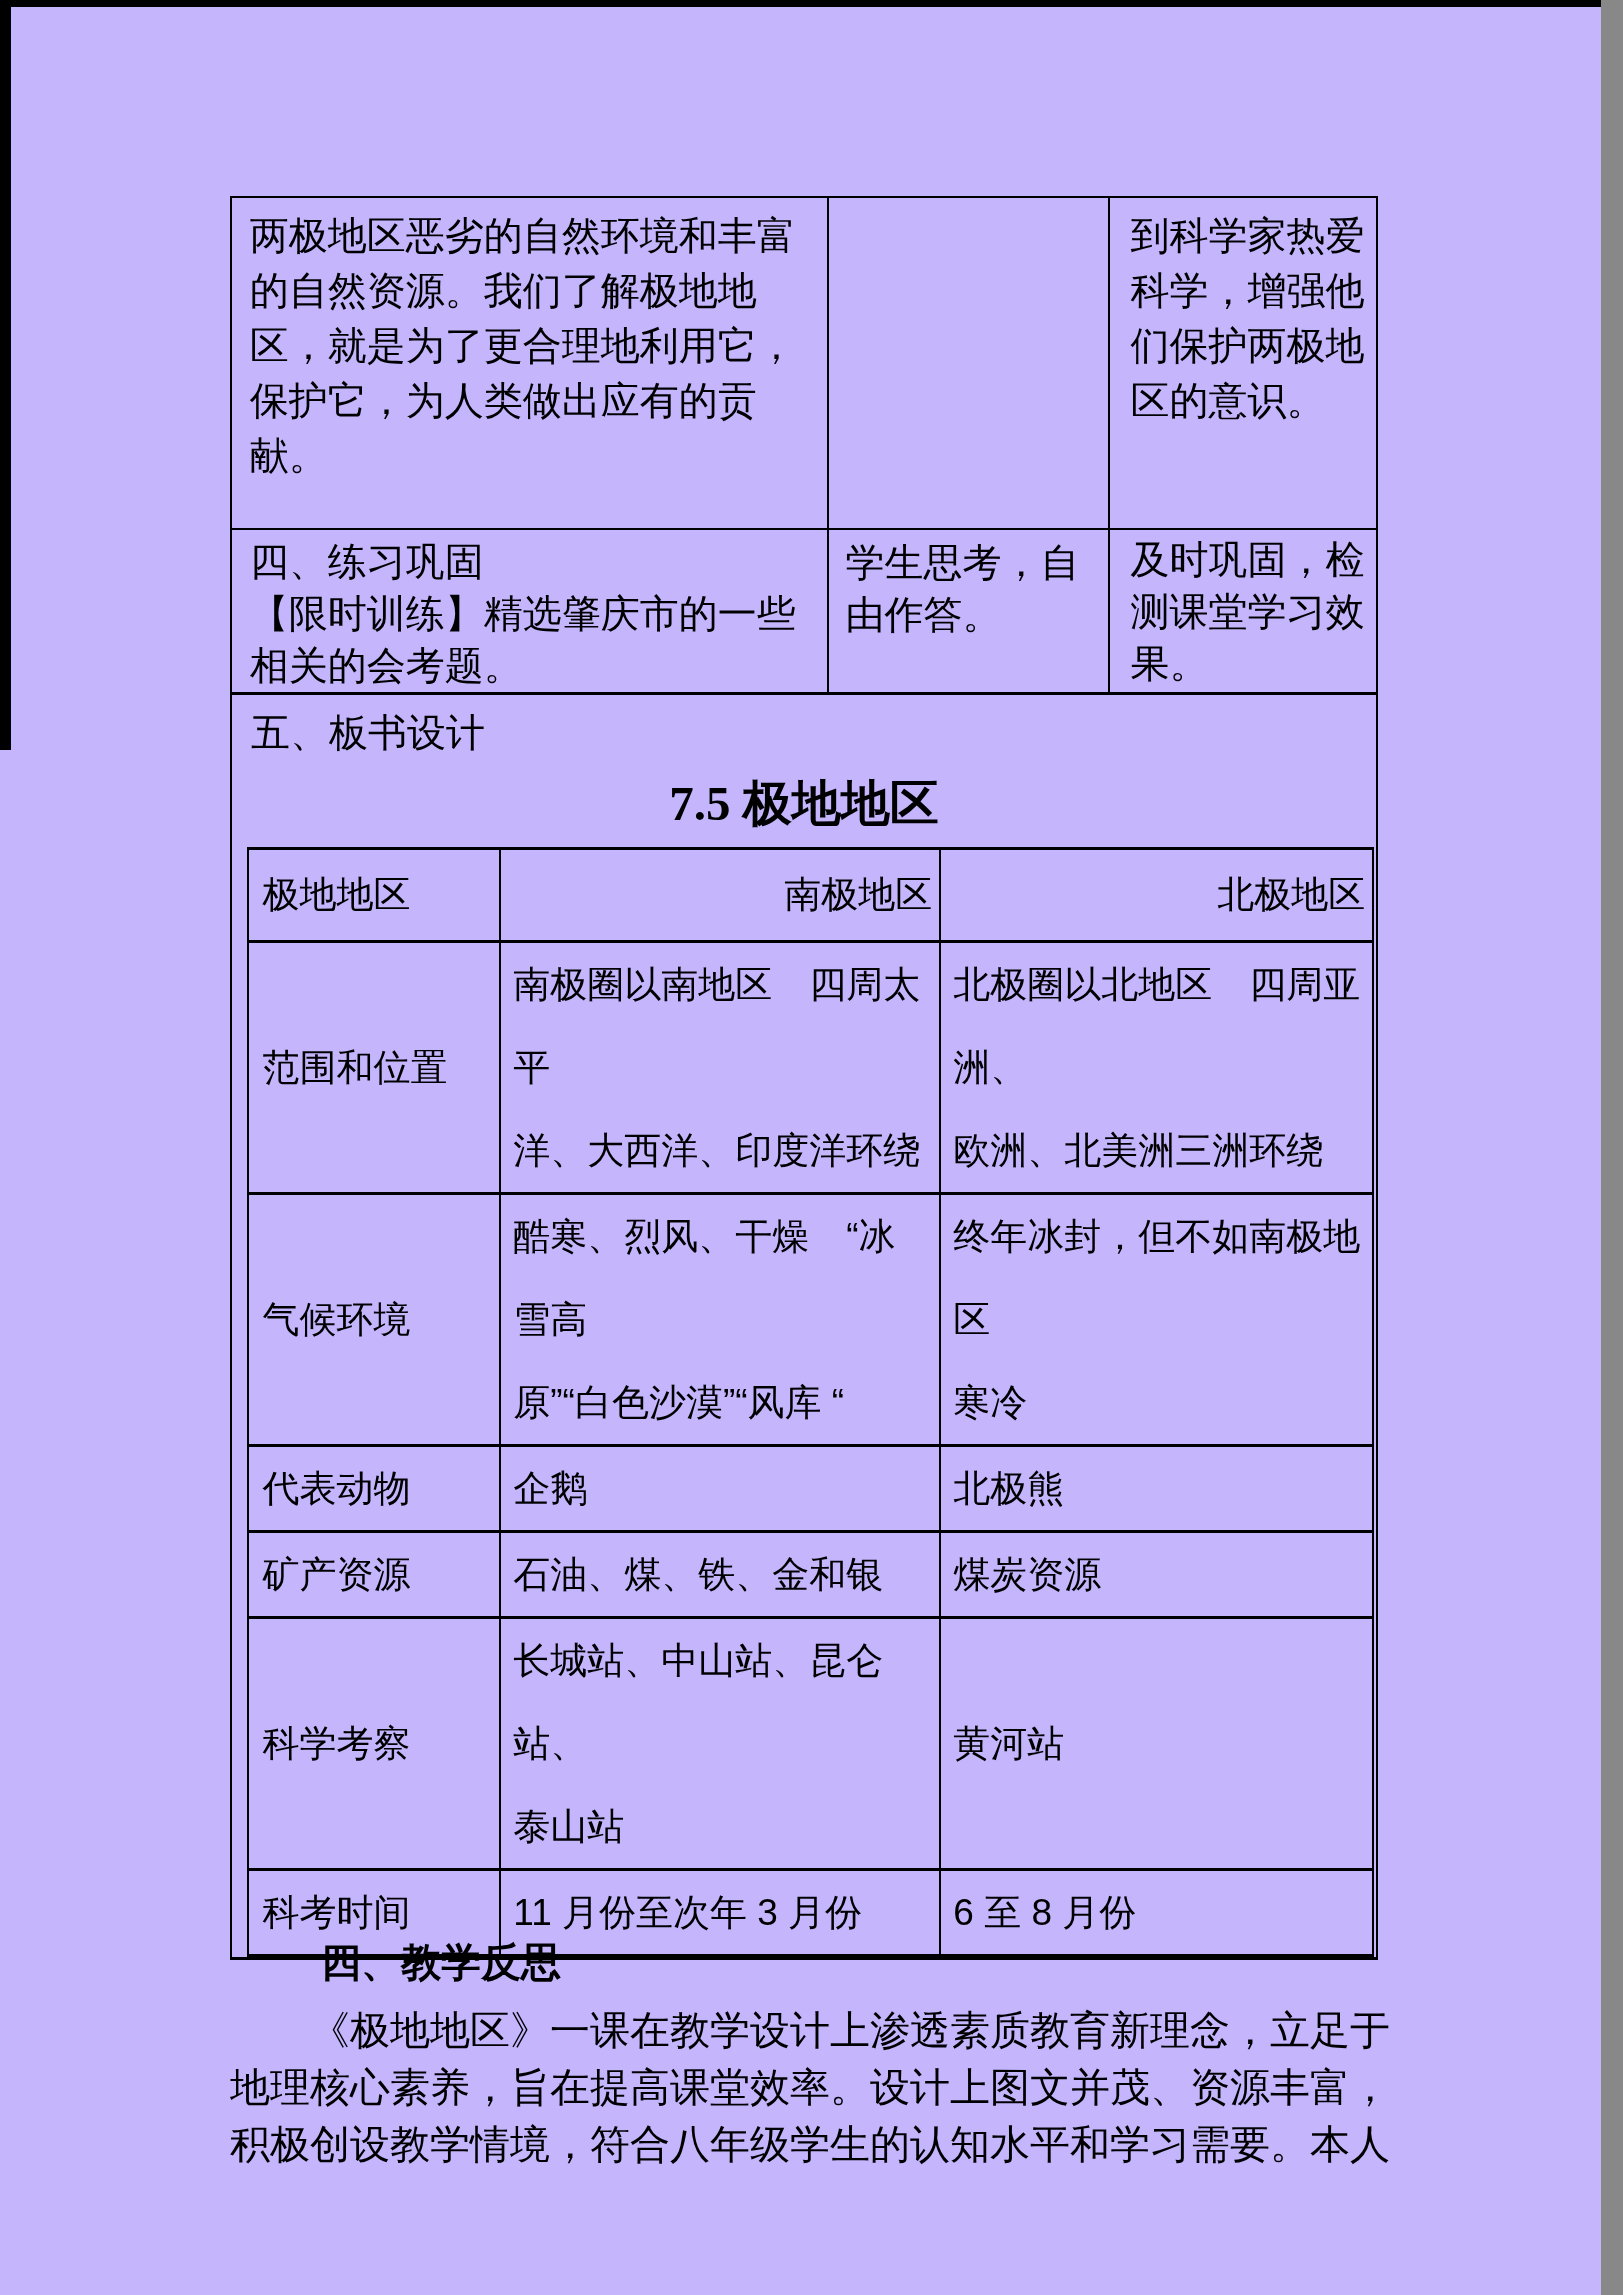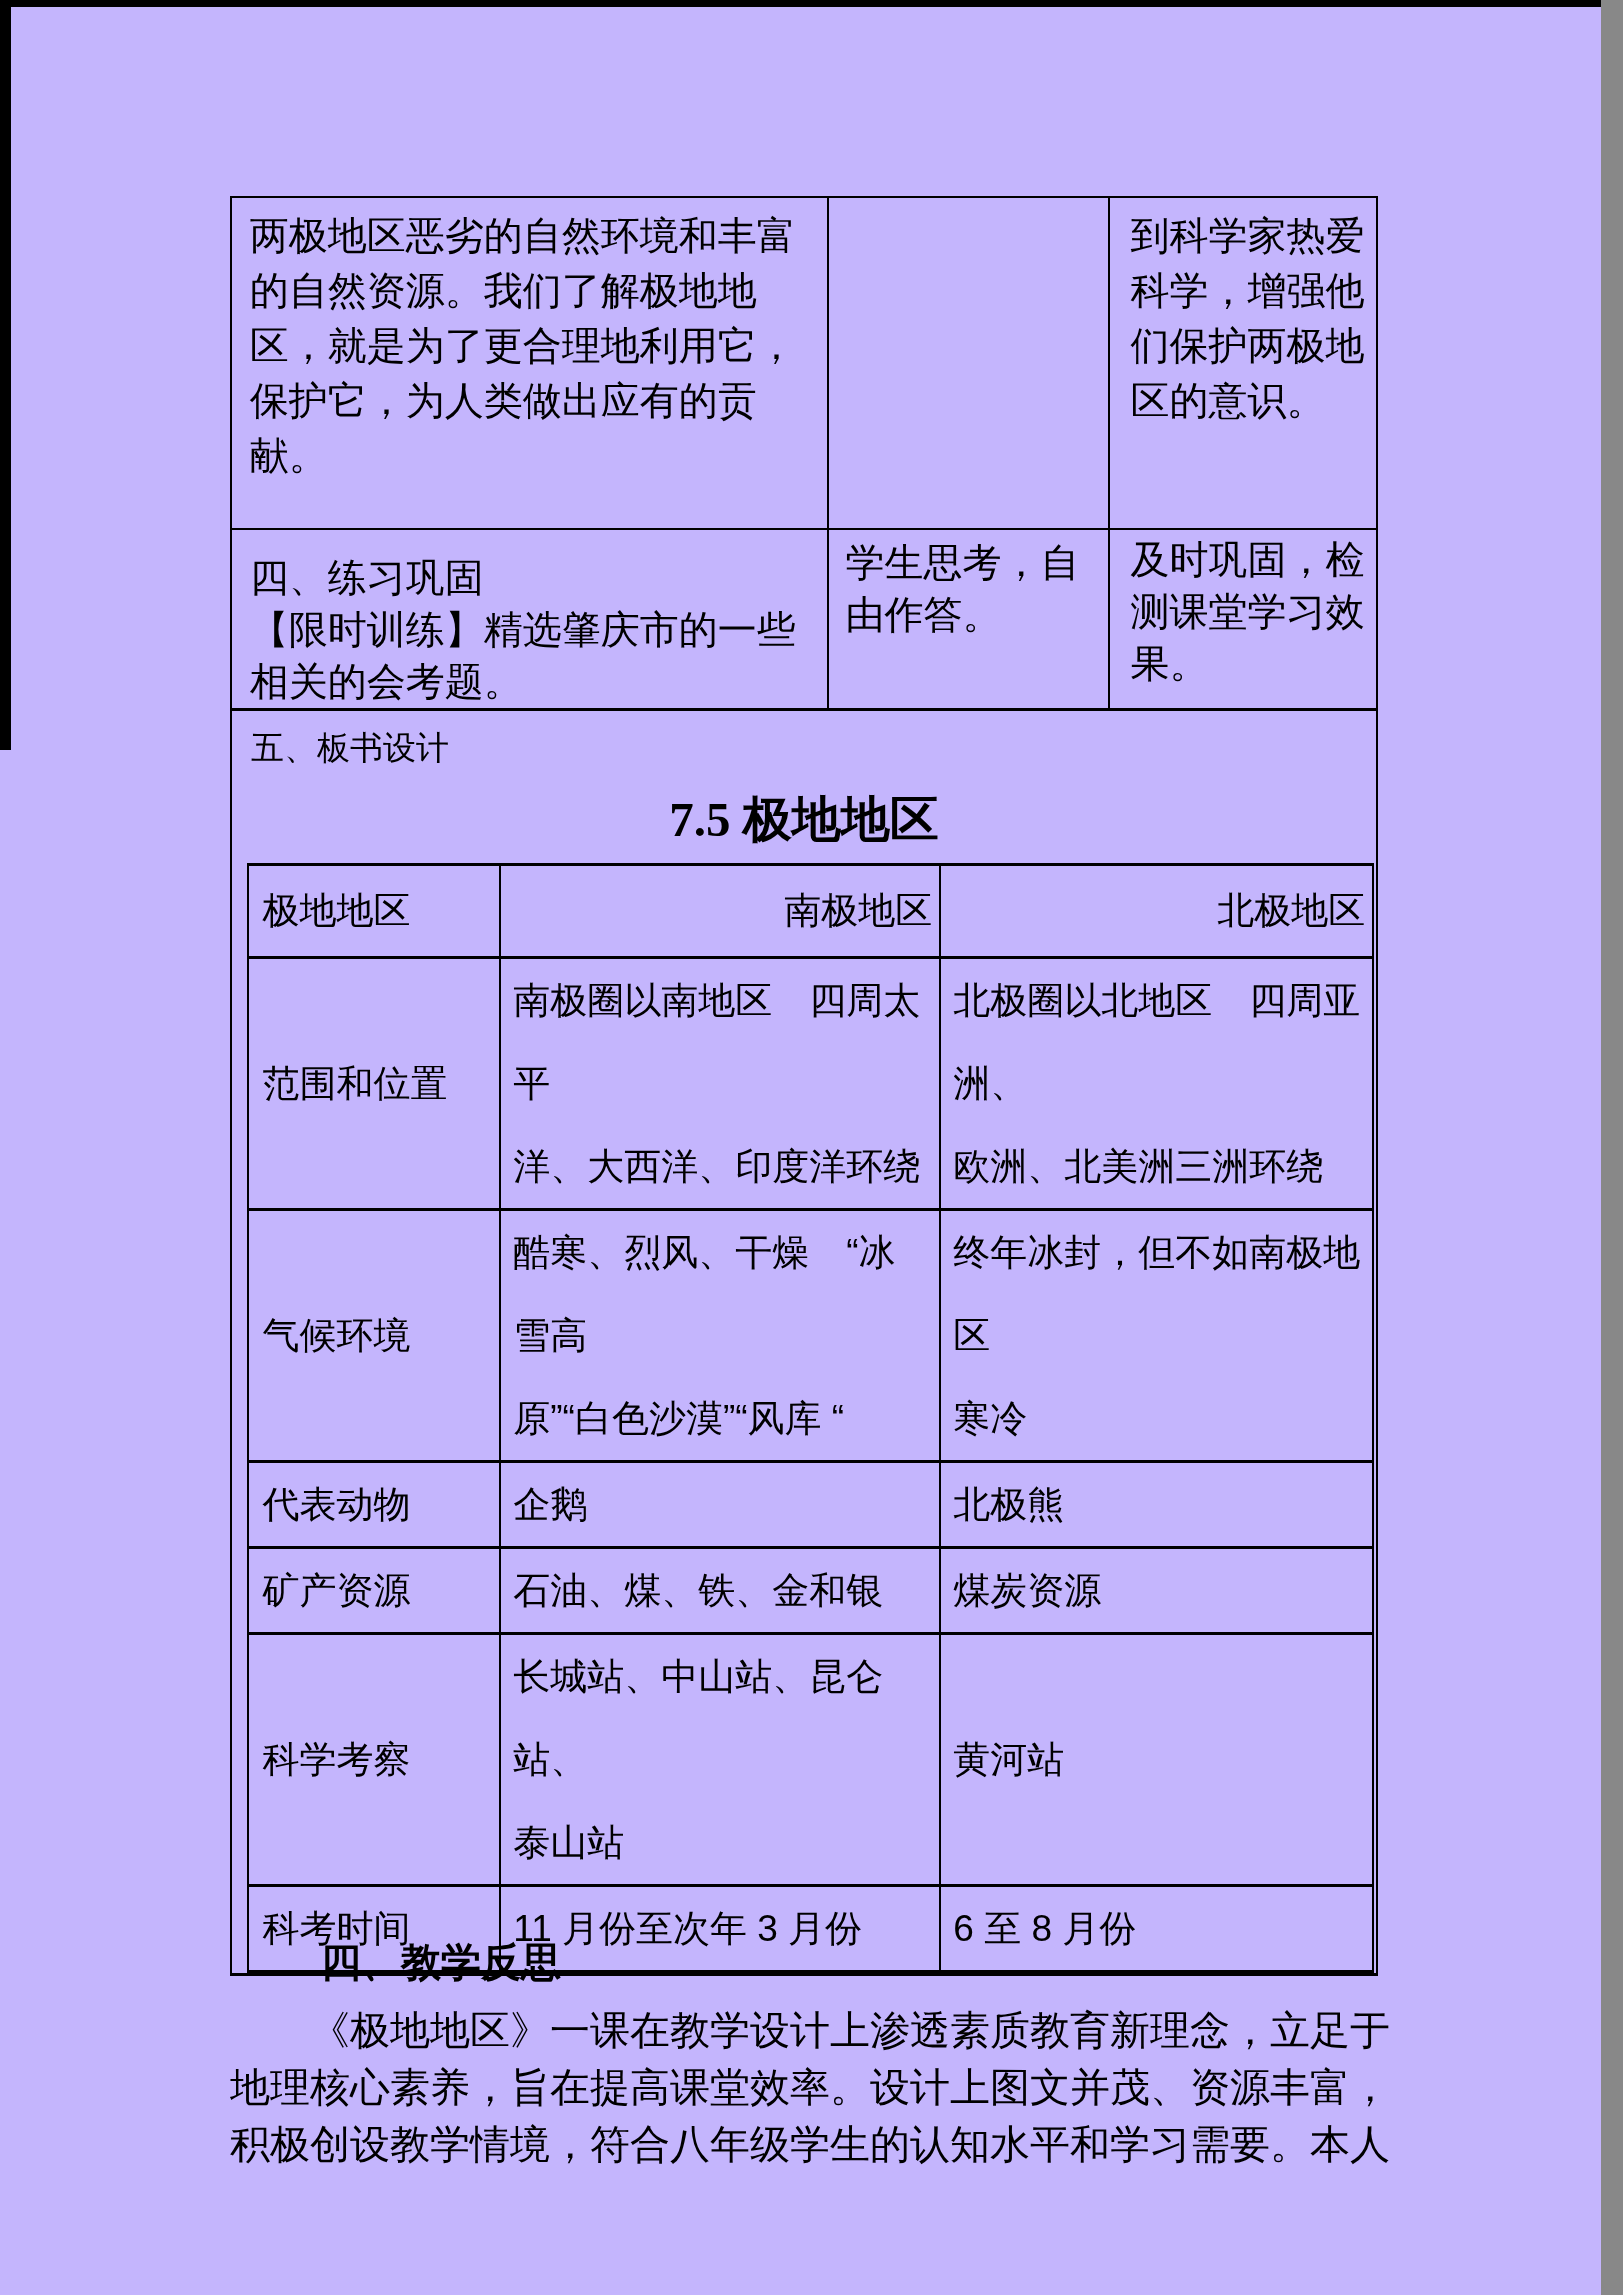--- a/index.html
+++ b/index.html
@@ -24,25 +24,25 @@
   }
   .mtable td { border:2px solid #000; vertical-align:top; padding:0; overflow:hidden; }
   .mtable tr.r1 { height:332px; }
   .mtable tr.r2 { height:162px; }
   .mtable tr.r2 td { border-bottom:3.4px solid #000; line-height:52px; }
   .mtable tr.r3 { height:1085px; }
   .mtable tr.r3 td { border-bottom:3.4px solid #000; }
   .mtable .pc1 { padding:9.5px 23px 0 17.7px; }
   .mtable .pc2 { padding:6.8px 11px 0 16.4px; }
   .mtable .pc3 { padding:9.5px 9.5px 0 20.5px; }
-  .mtable tr.r2 .pc1 { padding-top:22px;border-radius:32px; }
+  .mtable tr.r2 .pc1 { padding-top:6px;border-radius:32px; }
   .mtable tr.r2 .pc3 { padding-top:4.1px; }
 
   
-  .board-label { margin:9.5px 0 0 19px; line-height:55px; font-size:33px; }
+  .board-label { margin:9.5px 0 0 19px; line-height:55px; font-size:39px; }
   .board-title {
     margin:12px; text-align:center; font-size:49px; line-height:63px; font-weight:bold;
   }
   .btable {
     margin:0 0 0 15px; width:1125px;
     border-collapse:collapse; table-layout:fixed;
     font-family:"Liberation Sans", sans-serif;
     font-size:37px; line-height:83px; font-weight:400;
   }
   .btable th, .btable td {

